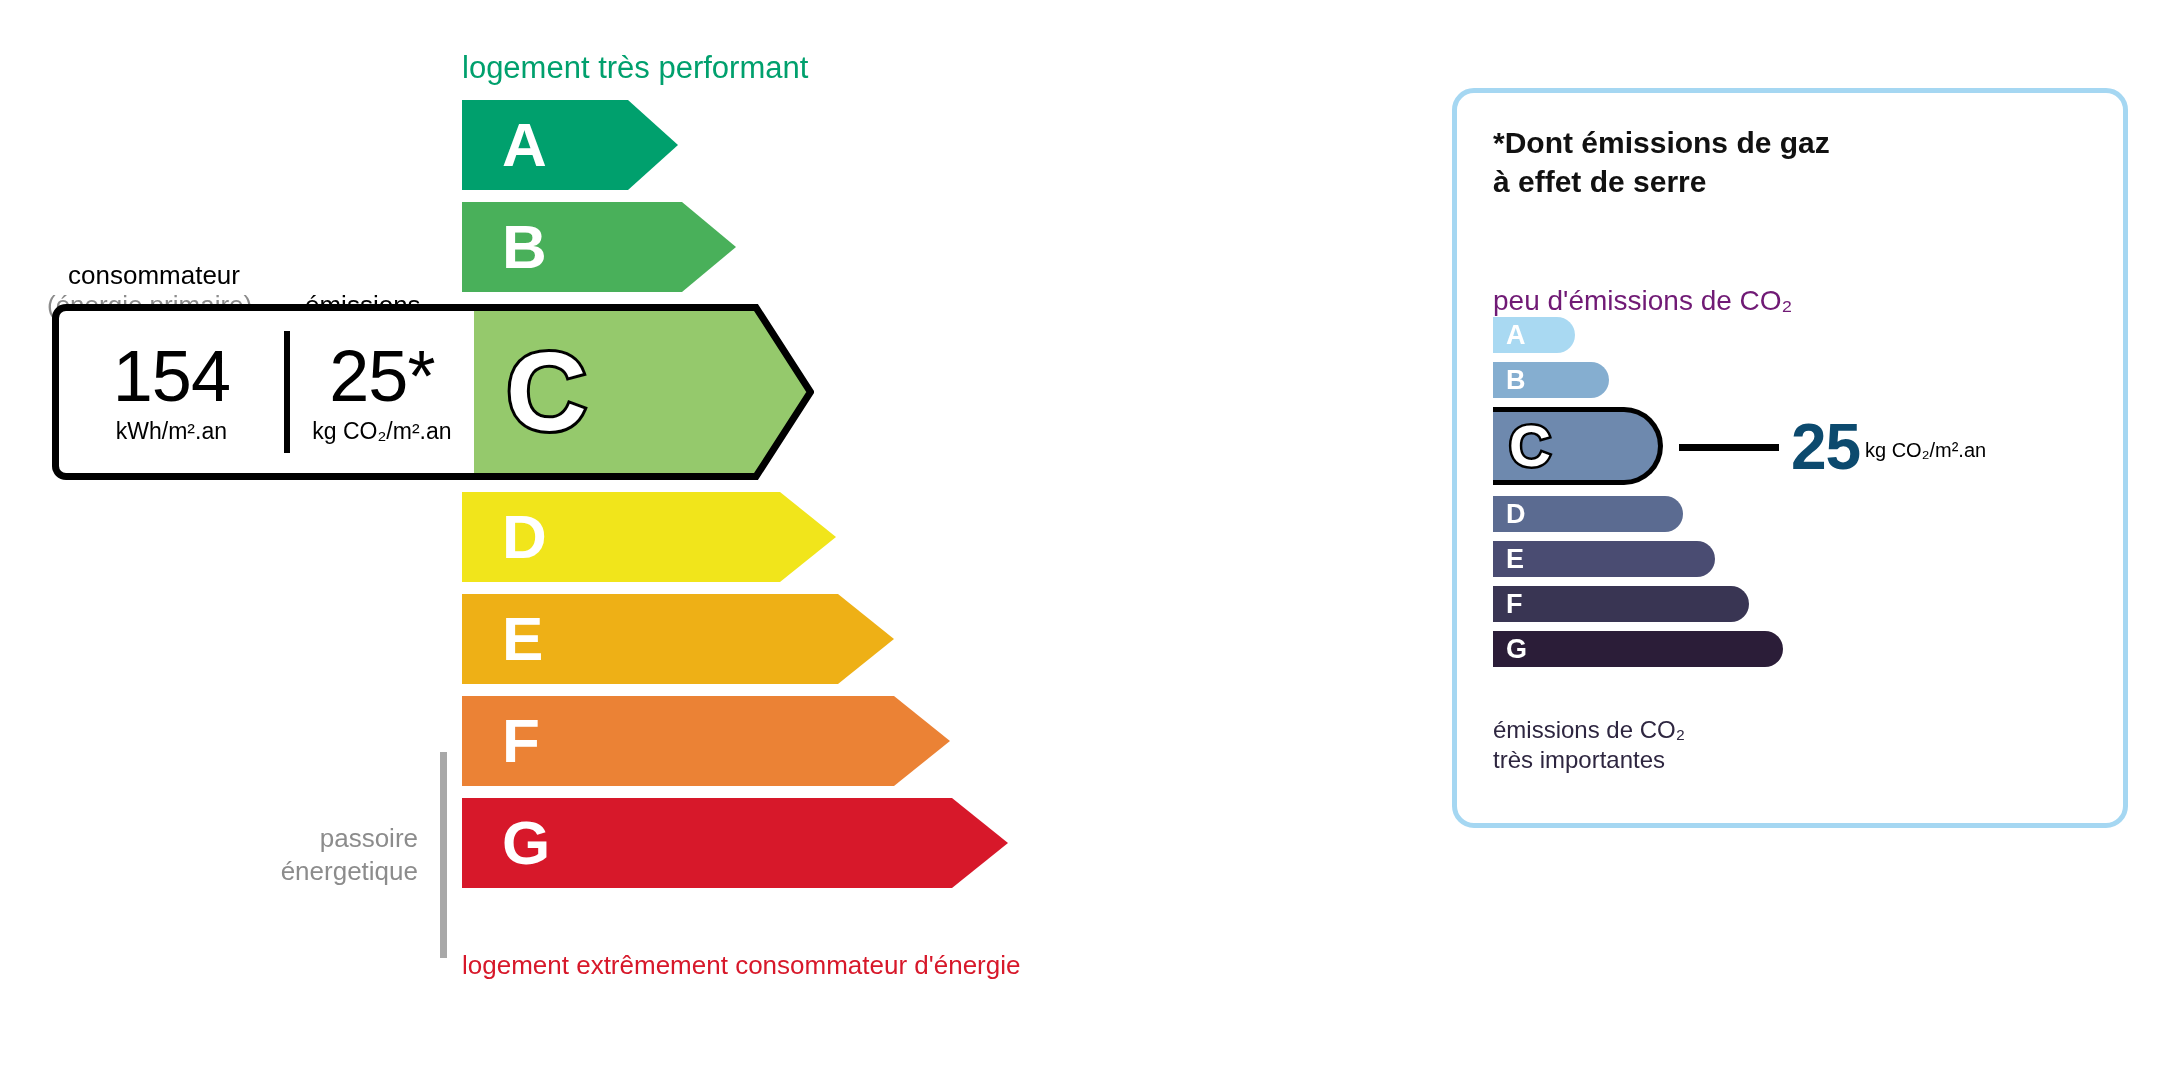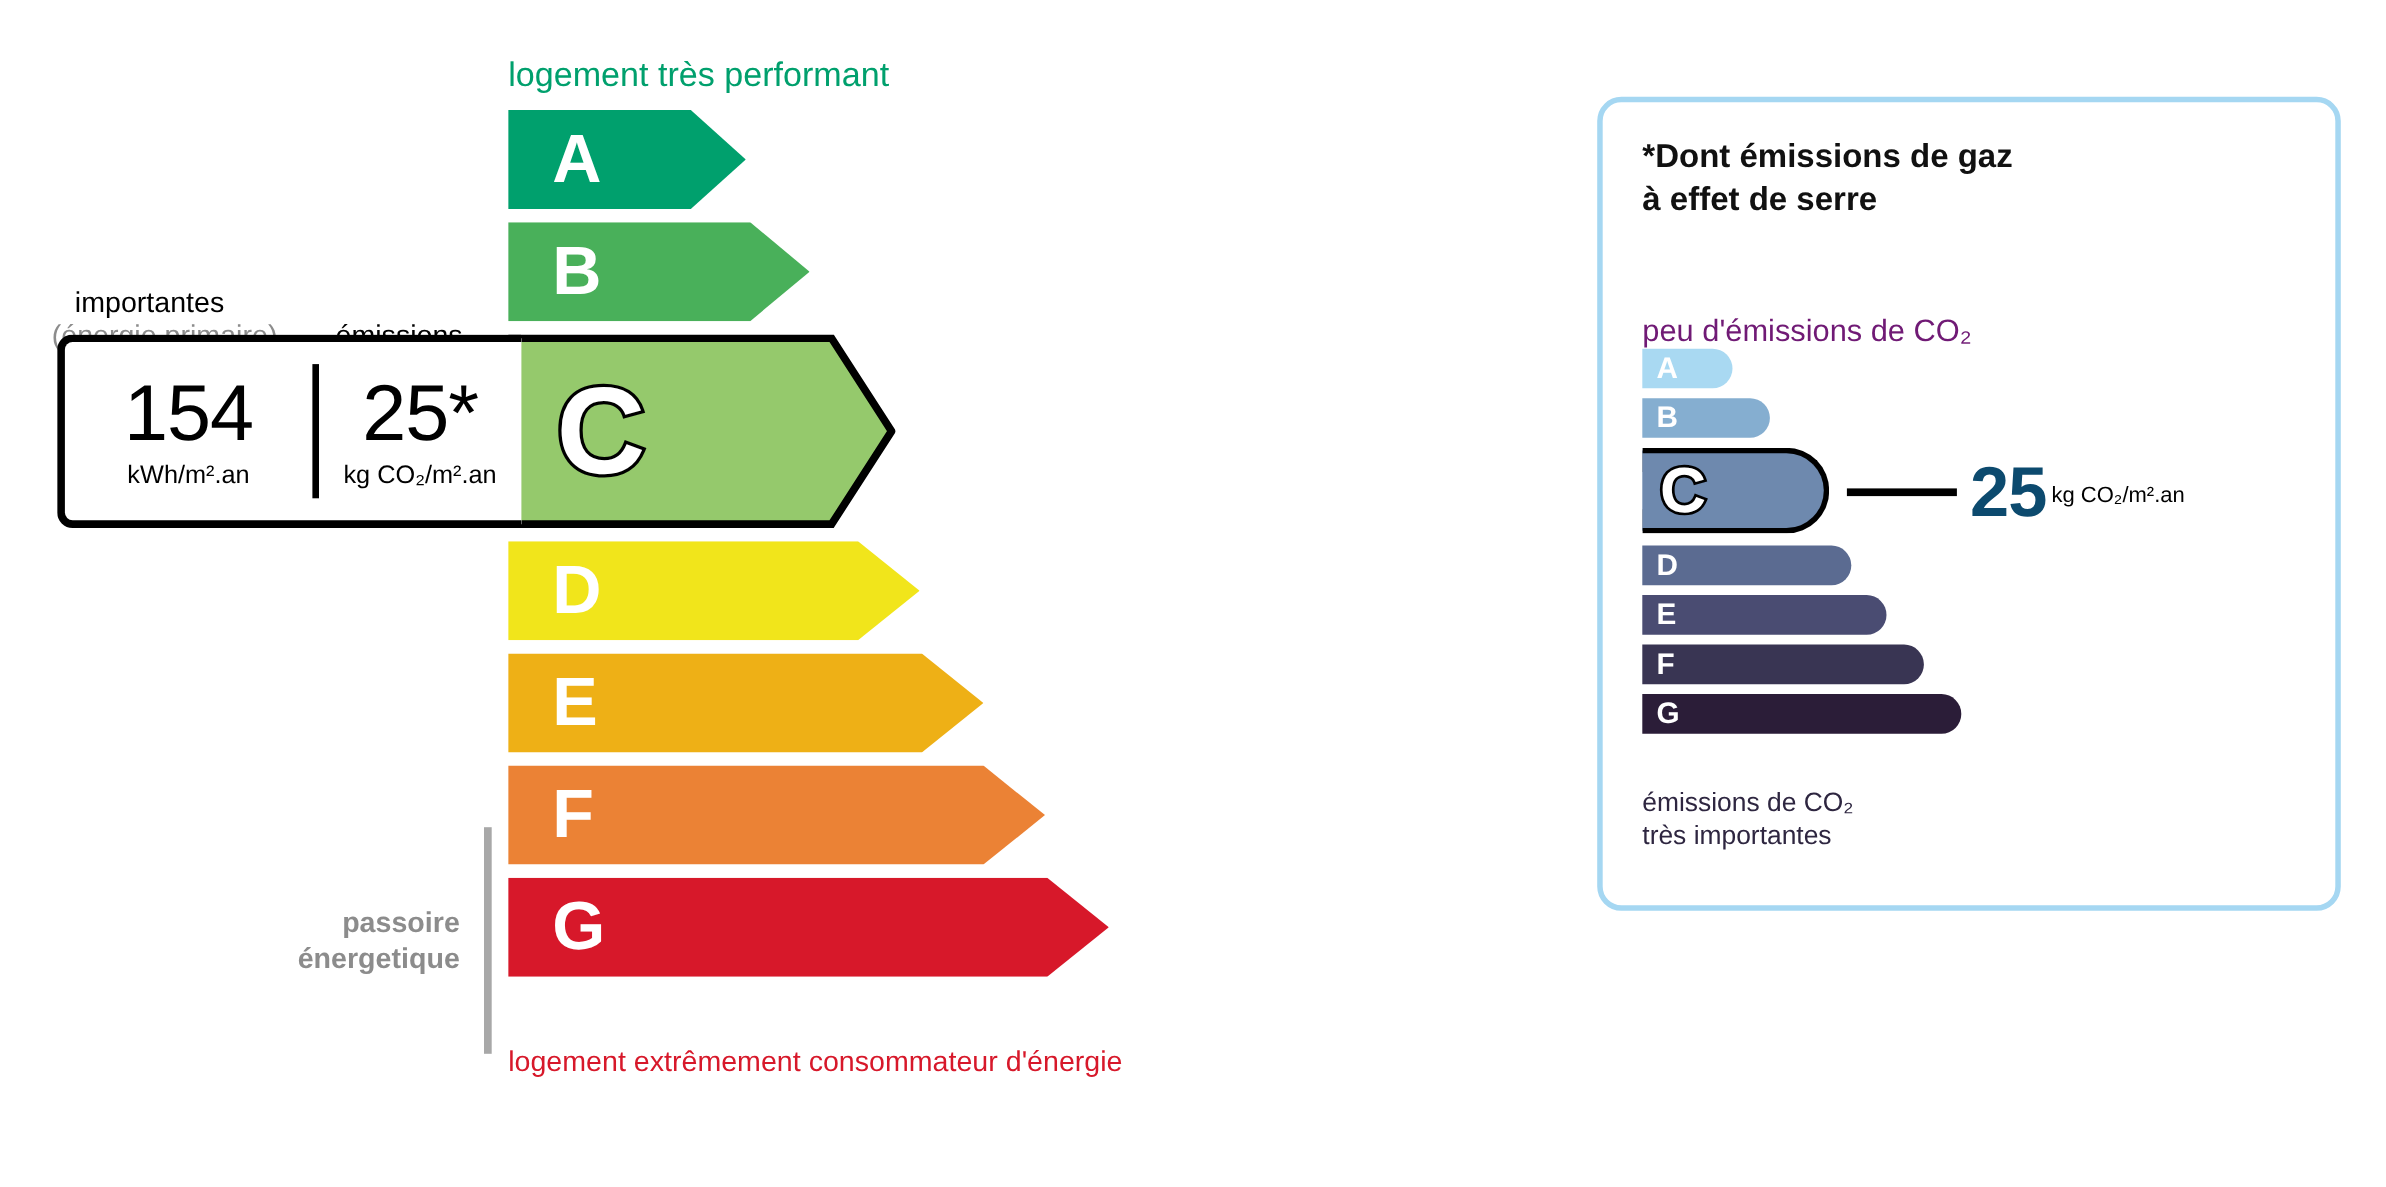--- a/index.html
+++ b/index.html
@@ -161,21 +161,20 @@
   }
   #passoire-label {
     position: absolute;
     left: 200px;
     top: 822px;
     width: 218px;
     text-align: right;
     font-size: 26px;
     color: #8c8c8c;
     line-height: 1.26;
-    font-weight: bold;
   }
 
   
   #co2-panel {
     position: absolute;
     left: 1452px;
     top: 88px;
     width: 676px;
     height: 740px;
     border: 5px solid #a5d7f2;
@@ -351,21 +350,21 @@
       <div class="row">
         <div class="arrow">
           <svg width="546" height="90" viewBox="0 0 546 90">
             <polygon points="0,0 490,0 546,45 490,90 0,90" fill="#d7182a"></polygon>
           </svg>
           <div class="arrow-letter">G</div>
         </div>
       </div>
     </div>
 
-  <div class="hdr-label" id="label-consommation">importantes</div>
+  <div class="hdr-label" id="label-consommation">consommateur</div>
   <div class="hdr-label" id="label-energie-primaire">(énergie primaire)</div>
   <div class="hdr-label" id="label-emissions">émissions</div>
 
 
   <div id="passoire-bar"></div>
   <div id="passoire-label">passoire
 énergetique</div>
 
   <div class="bottom-caption">logement extrêmement consommateur d'énergie</div>
 </div>

